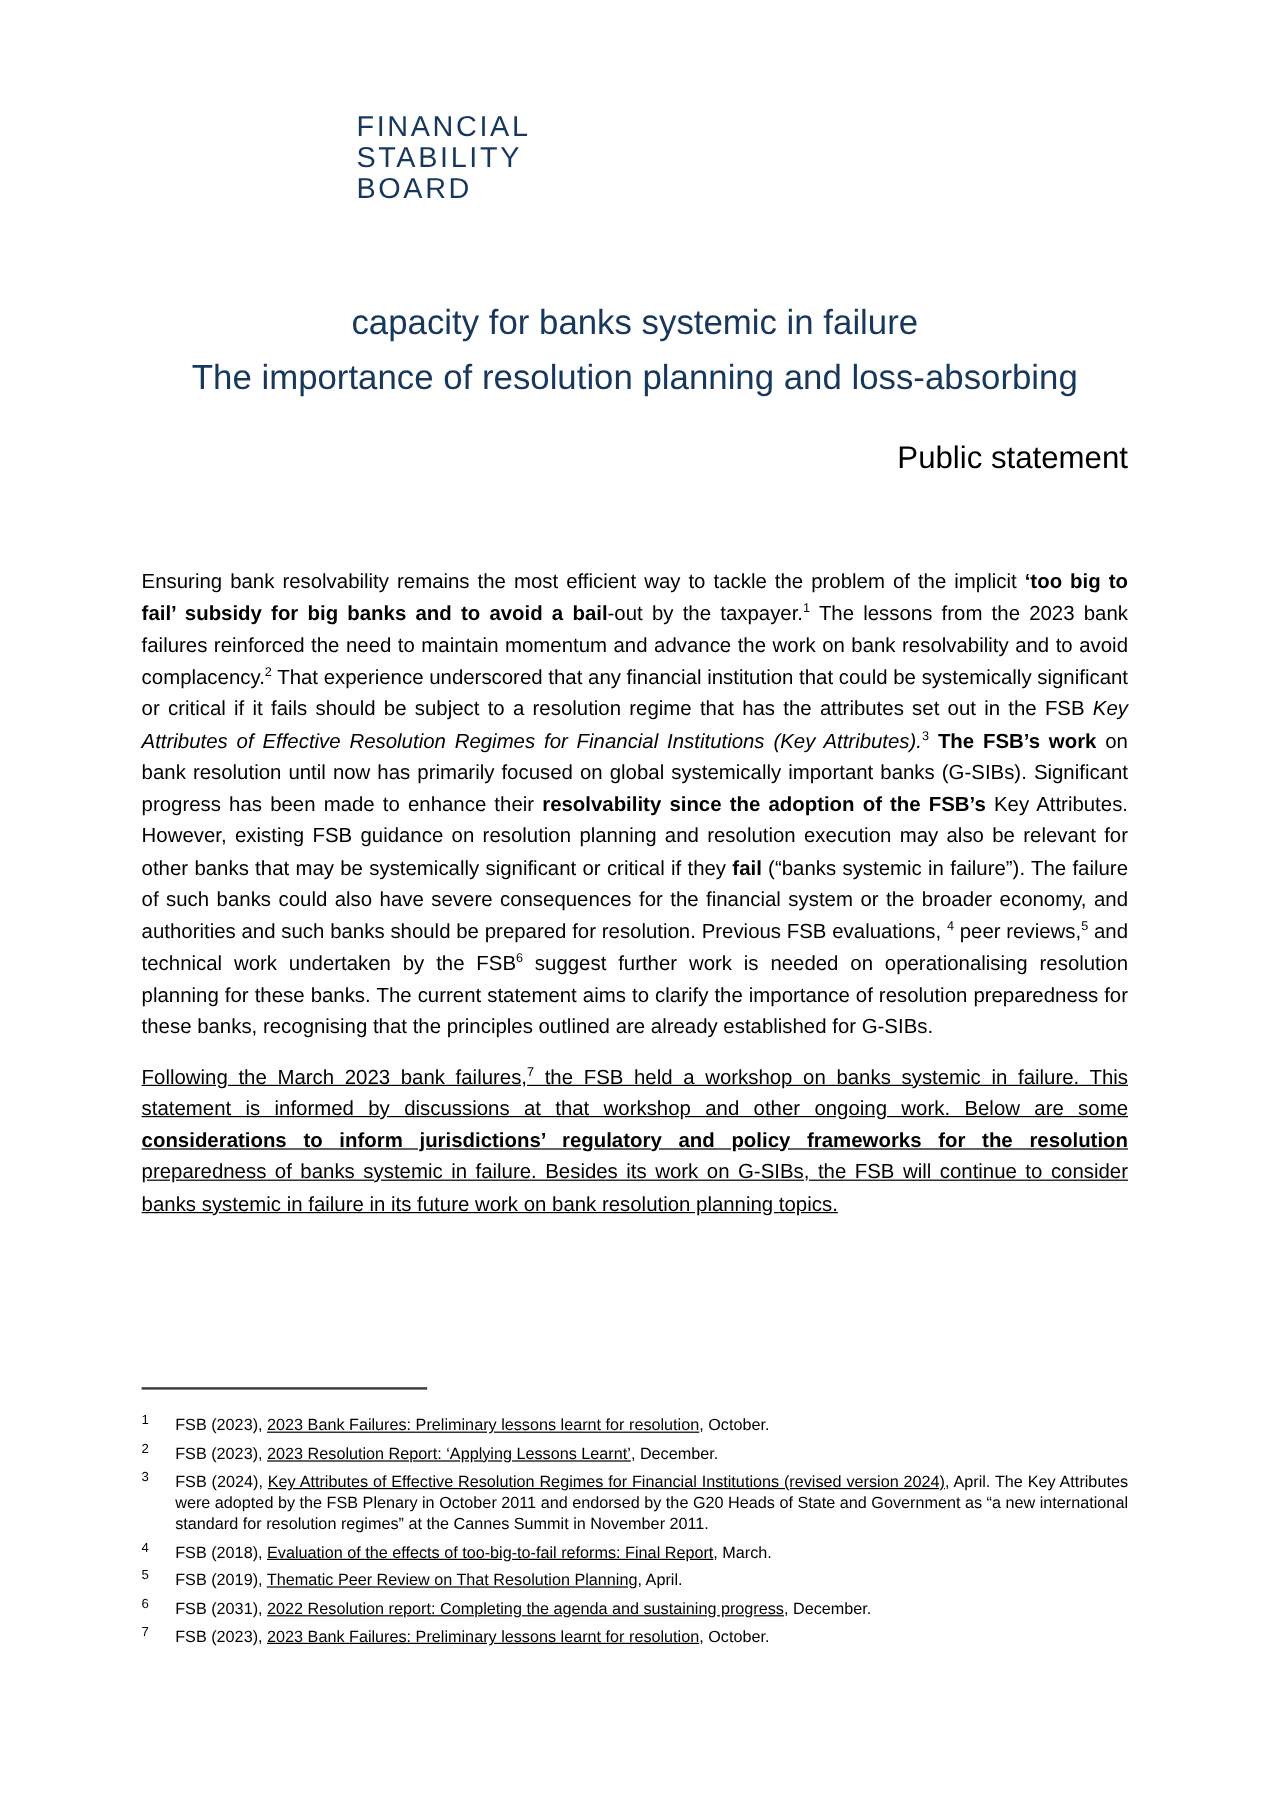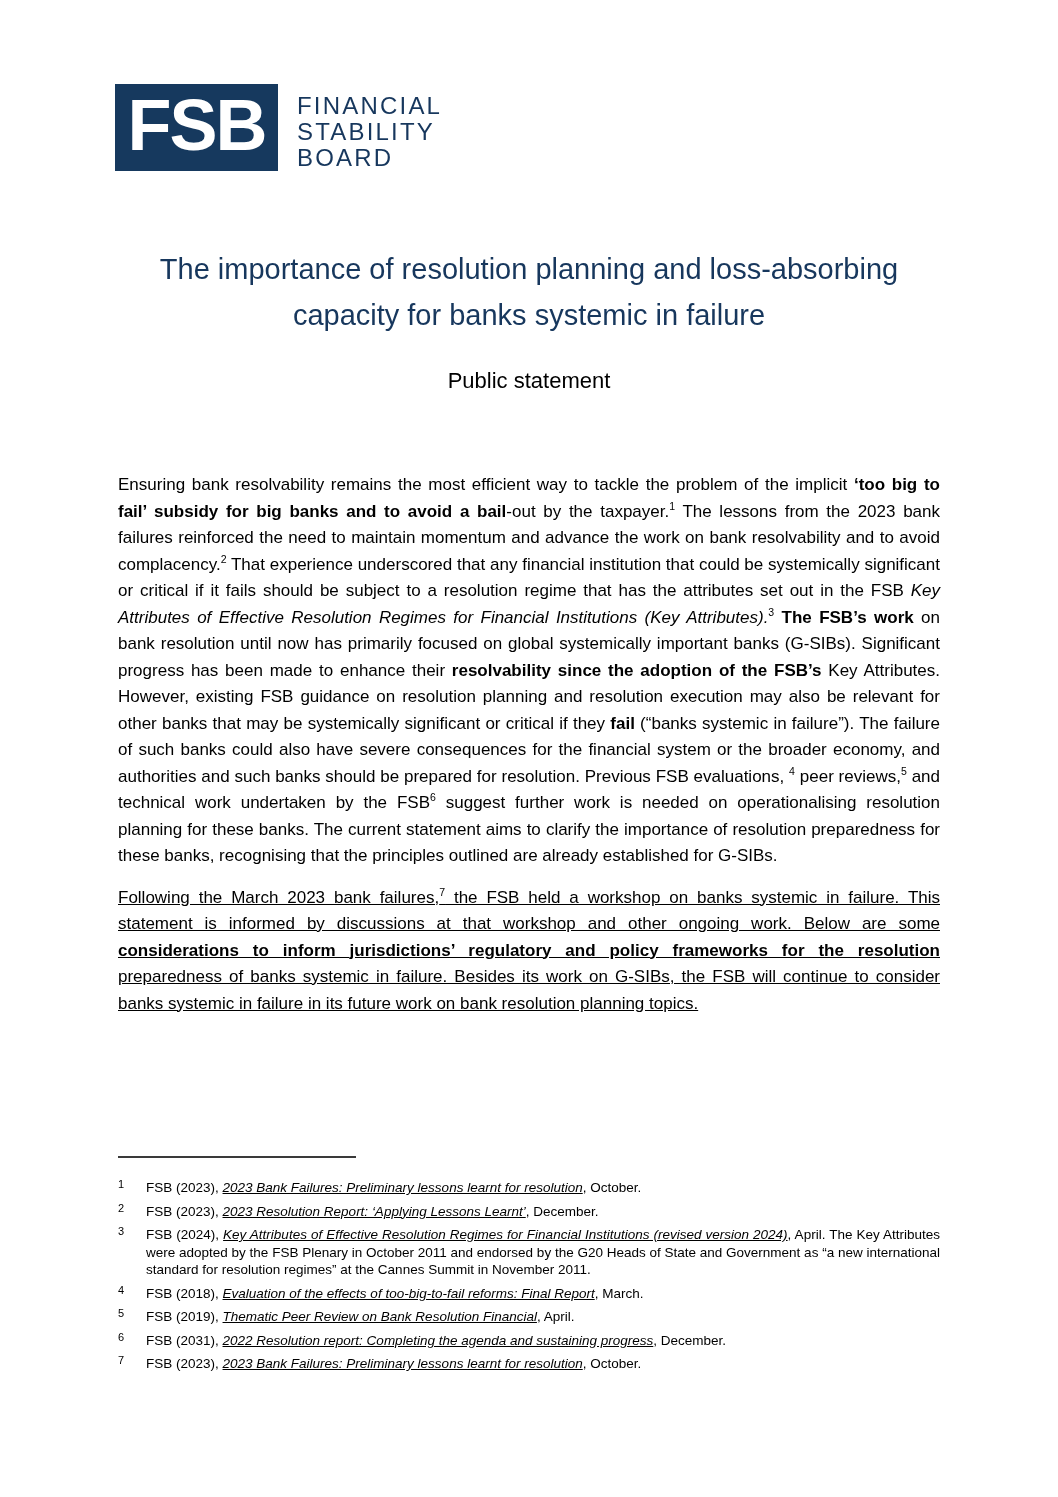--- a/index.html
+++ b/index.html
@@ -49,39 +49,39 @@
     left: 118px; top: 246px; width: 822px;
     text-align: center;
     color: var(--navy);
     font-size: 29px;
     line-height: 46px;
     font-weight: 400;
   }
   .doc-subtitle {
     position: absolute;
     left: 118px; top: 366px; width: 822px;
-    text-align: center;
+    text-align: right;
     color: #000000;
-    font-size: 22px;
+    font-size: 26px;
     line-height: 30px;
     font-weight: 400;
   }
 
   
   .body-text {
     position: absolute;
     left: 118px; top: 472px; width: 822px;
     font-size: 17px;
     line-height: 26.5px;
     text-align: justify;
   }
   .body-text .para + .para { margin-top: 15px; text-decoration: underline; }
   .run-b { font-weight: 700; }
   .run-i { font-style: italic; }
-  .run-l { font-style: italic; text-decoration: underline; color: inherit; }
+  .run-l { text-decoration: underline; color: inherit; }
   sup.run-sup {
     font-size: 62%;
     vertical-align: super;
     line-height: 0;
   }
 
   
   .footnotes {
     position: absolute;
     left: 118px; top: 1156px; width: 822px;
@@ -108,32 +108,29 @@
     font-size: 13.5px;
     line-height: 17.5px;
     text-align: justify;
   }
 </style>
 </head>
 <body>
 
 <div class="page">
 
-  <div class="logo-box">
-    <span>FSB</span>
-  </div>
   <div class="logo-wordmark">
     <div>FINANCIAL</div>
     <div>STABILITY</div>
     <div>BOARD</div>
   </div>
 
   <div class="doc-title">
+    <div>capacity for banks systemic in failure</div>
     <div>The importance of resolution planning and loss-absorbing</div>
-    <div>capacity for banks systemic in failure</div>
   </div>
 
   <div class="doc-subtitle">Public statement</div>
 
   <div class="body-text">
     <p class="para"><span class="run-r">Ensuring bank resolvability remains the most efficient way to tackle the problem of the implicit </span><span class="run-b">‘too big to fail’ subsidy for big banks and to avoid a bail</span><span class="run-r">-out by the taxpayer.</span><sup class="run-sup">1</sup><span class="run-r"> The lessons from the 2023 bank failures reinforced the need to maintain momentum and advance the work on bank resolvability and to avoid complacency.</span><sup class="run-sup">2</sup><span class="run-r"> That experience underscored that any financial institution that could be systemically significant or critical if it fails should be subject to a resolution regime that has the attributes set out in the FSB </span><span class="run-i">Key Attributes of Effective Resolution Regimes for Financial Institutions (Key Attributes).</span><sup class="run-sup">3</sup><span class="run-r"> </span><span class="run-b">The FSB’s work</span><span class="run-r"> on bank resolution until now has primarily focused on global systemically important banks (G-SIBs). Significant progress has been made to enhance their </span><span class="run-b">resolvability since the adoption of the FSB’s</span><span class="run-r"> Key Attributes. However, existing FSB guidance on resolution planning and resolution execution may also be relevant for other banks that may be systemically significant or critical if they </span><span class="run-b">fail</span><span class="run-r"> (“banks systemic in failure”). The failure of such banks could also have severe consequences for the financial system or the broader economy, and authorities and such banks should be prepared for resolution. Previous FSB evaluations, </span><sup class="run-sup">4</sup><span class="run-r"> peer reviews,</span><sup class="run-sup">5</sup><span class="run-r"> and technical work undertaken by the FSB</span><sup class="run-sup">6</sup><span class="run-r"> suggest further work is needed on operationalising resolution planning for these banks. The current statement aims to clarify the importance of resolution preparedness for these banks, recognising that the principles outlined are already established for G-SIBs.</span></p>
     <p class="para"><span class="run-r">Following the March 2023 bank failures,</span><sup class="run-sup">7</sup><span class="run-r"> the FSB held a workshop on banks systemic in failure. This statement is informed by discussions at that workshop and other ongoing work. Below are some </span><span class="run-b">considerations to inform jurisdictions’ regulatory and policy frameworks for the resolution</span><span class="run-r"> preparedness of banks systemic in failure. Besides its work on G-SIBs, the FSB will continue to consider banks systemic in failure in its future work on bank resolution planning topics.</span></p>
   </div>
 
   <div class="footnotes">
@@ -150,21 +147,21 @@
       <div class="fn">
         <div class="fn-num">3</div>
         <div class="fn-text"><span class="run-r">FSB (2024), </span><span class="run-l">Key Attributes of Effective Resolution Regimes for Financial Institutions (revised version 2024)</span><span class="run-r">, April. The Key Attributes were adopted by the FSB Plenary in October 2011 and endorsed by the G20 Heads of State and Government as “a new international standard for resolution regimes” at the Cannes Summit in November 2011.</span></div>
       </div>
       <div class="fn">
         <div class="fn-num">4</div>
         <div class="fn-text"><span class="run-r">FSB (2018), </span><span class="run-l">Evaluation of the effects of too-big-to-fail reforms: Final Report</span><span class="run-r">, March.</span></div>
       </div>
       <div class="fn">
         <div class="fn-num">5</div>
-        <div class="fn-text"><span class="run-r">FSB (2019), </span><span class="run-l">Thematic Peer Review on Bank Resolution Financial</span><span class="run-r">, April.</span></div>
+        <div class="fn-text"><span class="run-r">FSB (2019), </span><span class="run-l">Thematic Peer Review on That Resolution Planning</span><span class="run-r">, April.</span></div>
       </div>
       <div class="fn">
         <div class="fn-num">6</div>
         <div class="fn-text"><span class="run-r">FSB (2031), </span><span class="run-l">2022 Resolution report: Completing the agenda and sustaining progress</span><span class="run-r">, December.</span></div>
       </div>
       <div class="fn">
         <div class="fn-num">7</div>
         <div class="fn-text"><span class="run-r">FSB (2023), </span><span class="run-l">2023 Bank Failures: Preliminary lessons learnt for resolution</span><span class="run-r">, October.</span></div>
       </div>
     </div>

